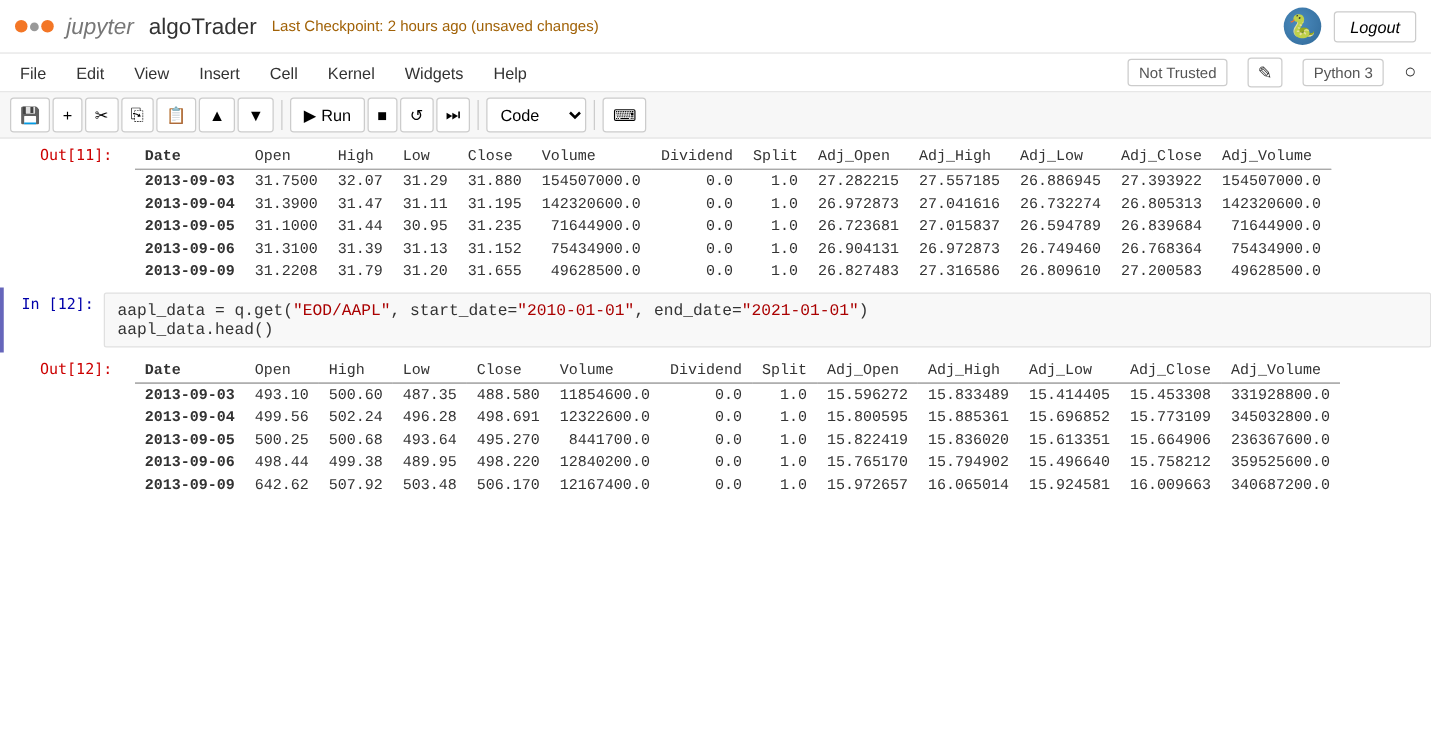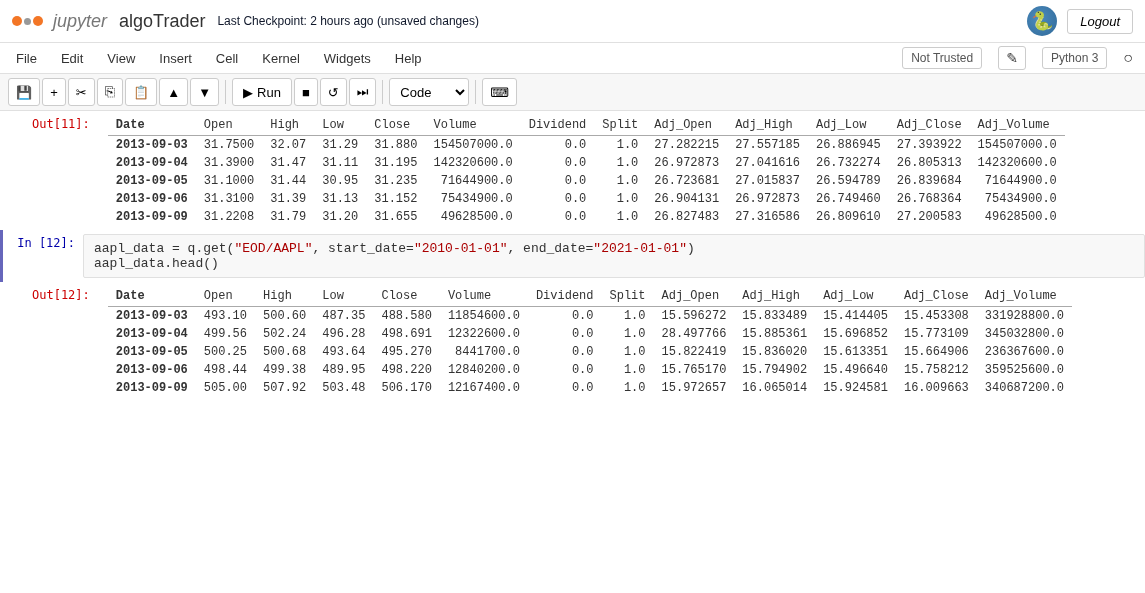--- a/index.html
+++ b/index.html
@@ -207,21 +207,21 @@
 <div class="top-bar">
   <div class="jupyter-logo">
     <div class="logo-circles">
       <div class="logo-circle-orange"></div>
       <div class="logo-circle-gray"></div>
       <div class="logo-circle-gray2"></div>
     </div>
     <span style="font-size:18px; font-style:italic; color:#777; margin-left:4px;">jupyter</span>
   </div>
   <span style="font-size:18px; font-weight:400;">algoTrader</span>
-  <span style="font-size:12px; color:#0f172a;text-align:center;">
+  <span style="font-size:12px; color:#a16207;text-align:center;">
     <span>Last Checkpoint: 2 hours ago</span>&nbsp;<span>(unsaved changes)</span>
   </span>
   <div class="top-bar-right">
     <div class="python-icon">🐍</div>
     <button class="logout-btn">Logout</button>
   </div>
 </div>
 
 <div class="menu-bar">
   <span class="menu-item">File</span>
@@ -426,21 +426,21 @@
   </tr>
                 <tr>
     <td class="index-col"><b>2013-09-04</b></td>
     <td>499.56</td>
     <td>502.24</td>
     <td>496.28</td>
     <td>498.691</td>
     <td>12322600.0</td>
     <td>0.0</td>
     <td>1.0</td>
-    <td>28.497766</td>
+    <td>15.800595</td>
     <td>15.885361</td>
     <td>15.696852</td>
     <td>15.773109</td>
     <td>345032800.0</td>
   </tr>
                 <tr>
     <td class="index-col"><b>2013-09-05</b></td>
     <td>500.25</td>
     <td>500.68</td>
     <td>493.64</td>
@@ -464,21 +464,21 @@
     <td>0.0</td>
     <td>1.0</td>
     <td>15.765170</td>
     <td>15.794902</td>
     <td>15.496640</td>
     <td>15.758212</td>
     <td>359525600.0</td>
   </tr>
                 <tr>
     <td class="index-col"><b>2013-09-09</b></td>
-    <td>505.00</td>
+    <td>642.62</td>
     <td>507.92</td>
     <td>503.48</td>
     <td>506.170</td>
     <td>12167400.0</td>
     <td>0.0</td>
     <td>1.0</td>
     <td>15.972657</td>
     <td>16.065014</td>
     <td>15.924581</td>
     <td>16.009663</td>

